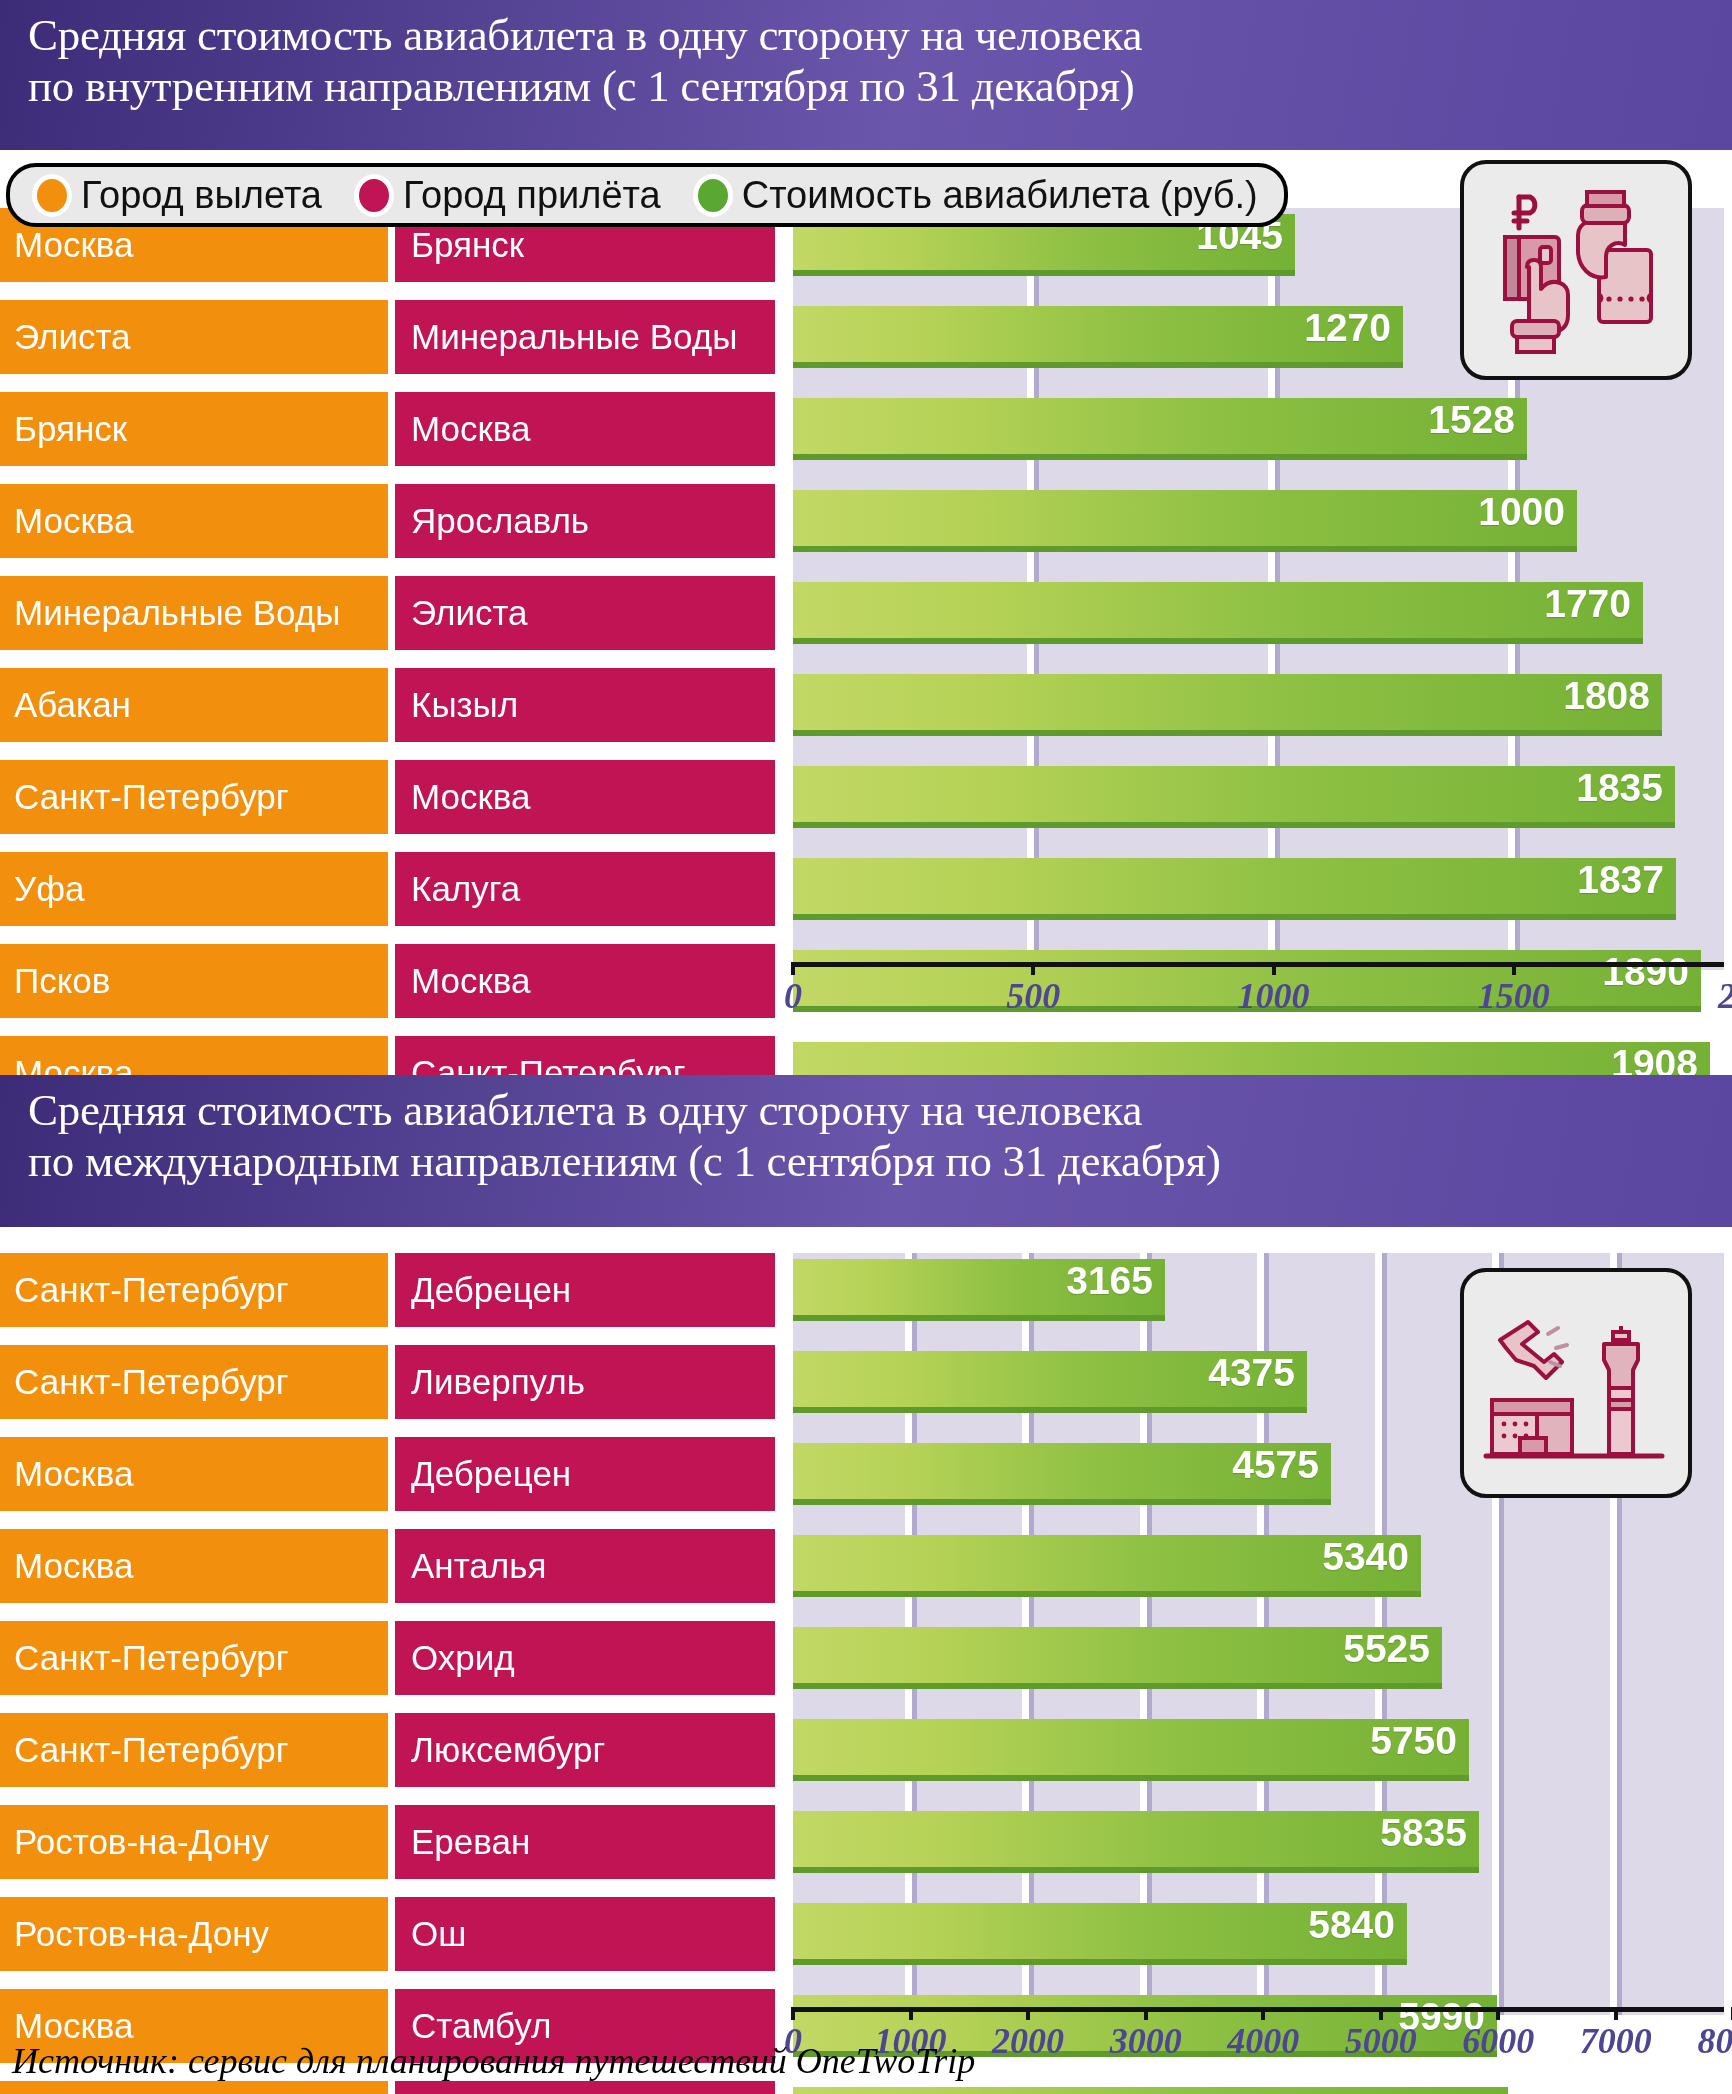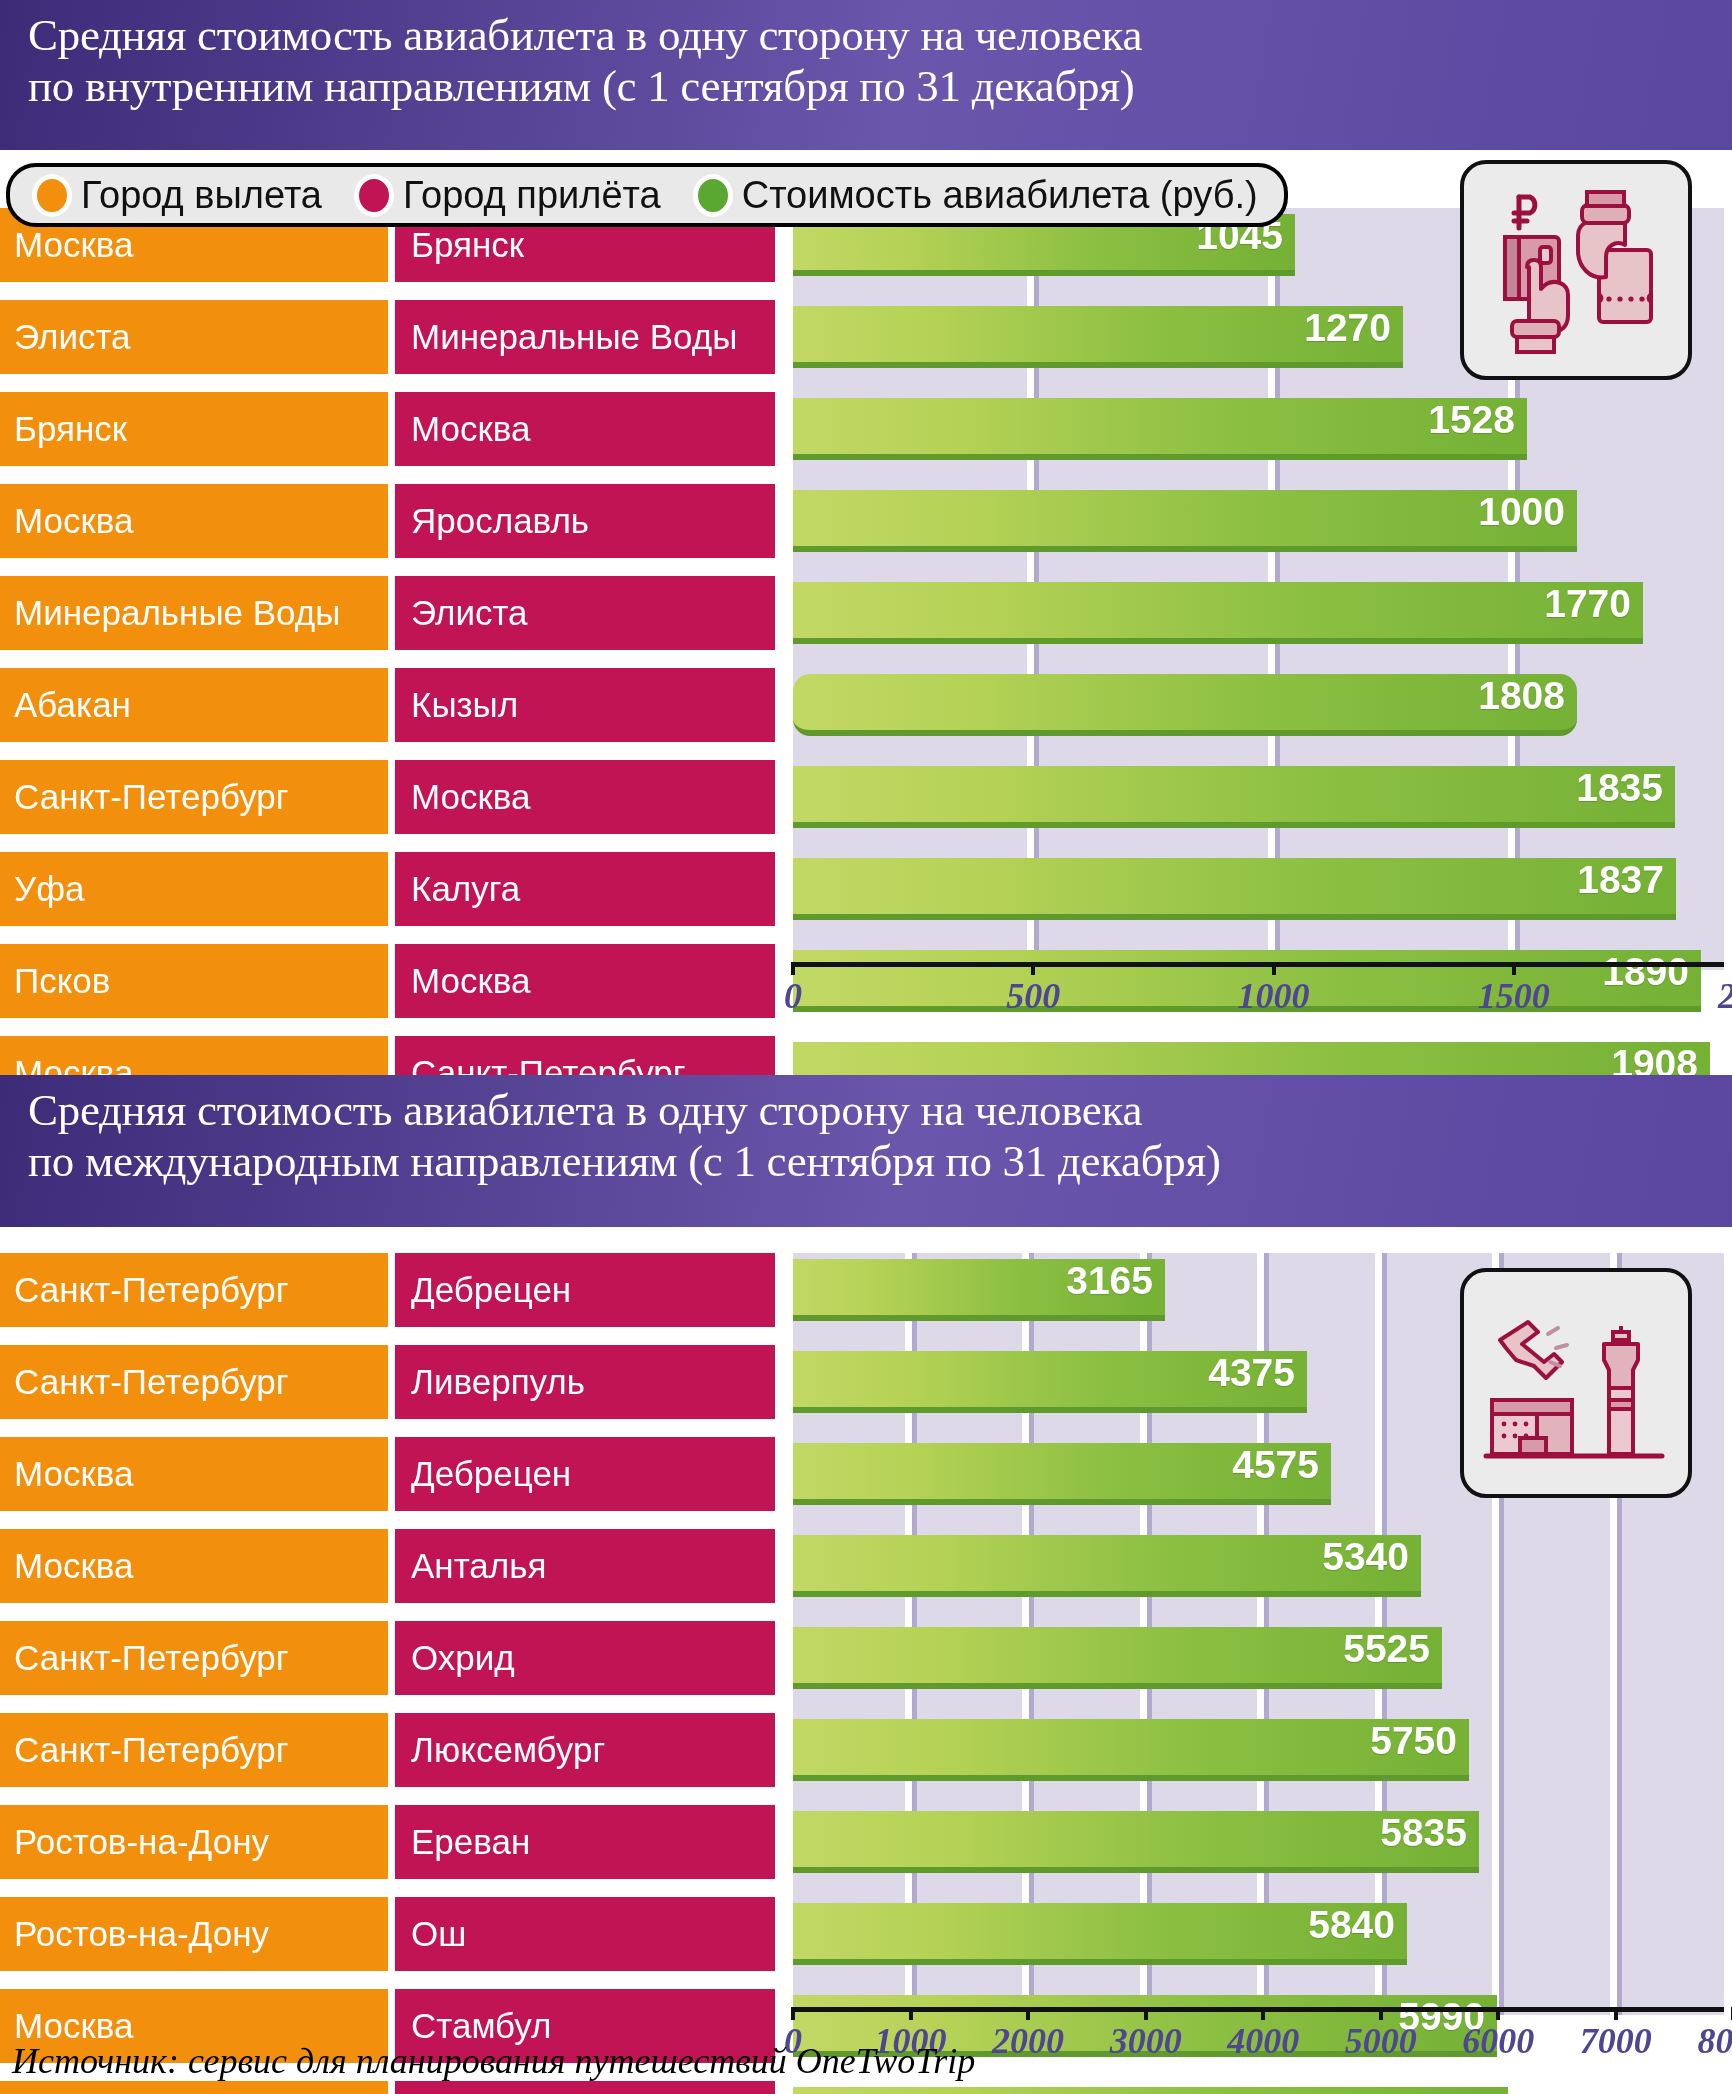--- a/index.html
+++ b/index.html
@@ -249,21 +249,21 @@
               <div class="bar-value">1770</div>
             </div>
           </div>
         </div>
         <div class="row" style="top: 518px;">
           <div class="cell-from">Абакан</div>
           <div class="gap-a"></div>
           <div class="cell-to">Кызыл</div>
           <div class="gap-b"></div>
           <div class="barwrap">
-            <div class="bar" style="width: 784px; border-radius: 17px;">
+            <div class="bar" style="width: 869px;">
               <div class="bar-value">1808</div>
             </div>
           </div>
         </div>
         <div class="row" style="top: 610px;">
           <div class="cell-from">Санкт-Петербург</div>
           <div class="gap-a"></div>
           <div class="cell-to">Москва</div>
           <div class="gap-b"></div>
           <div class="barwrap">

